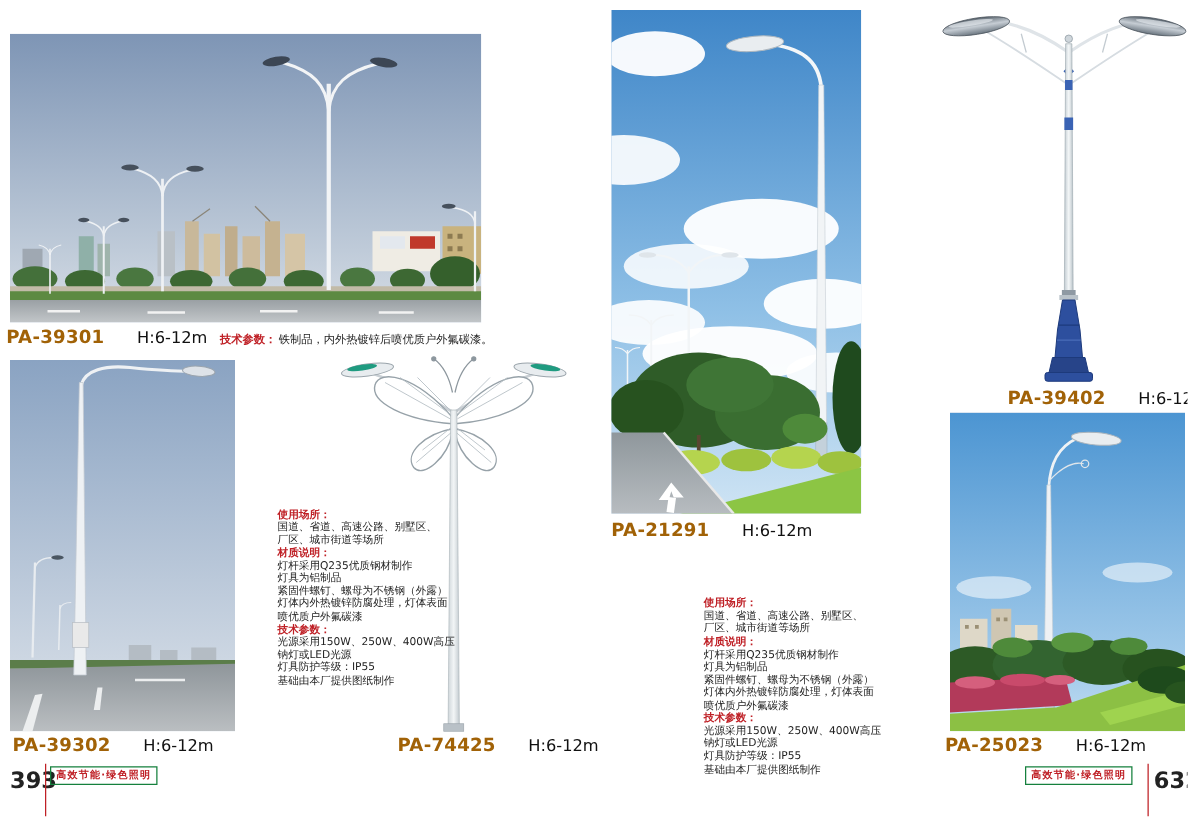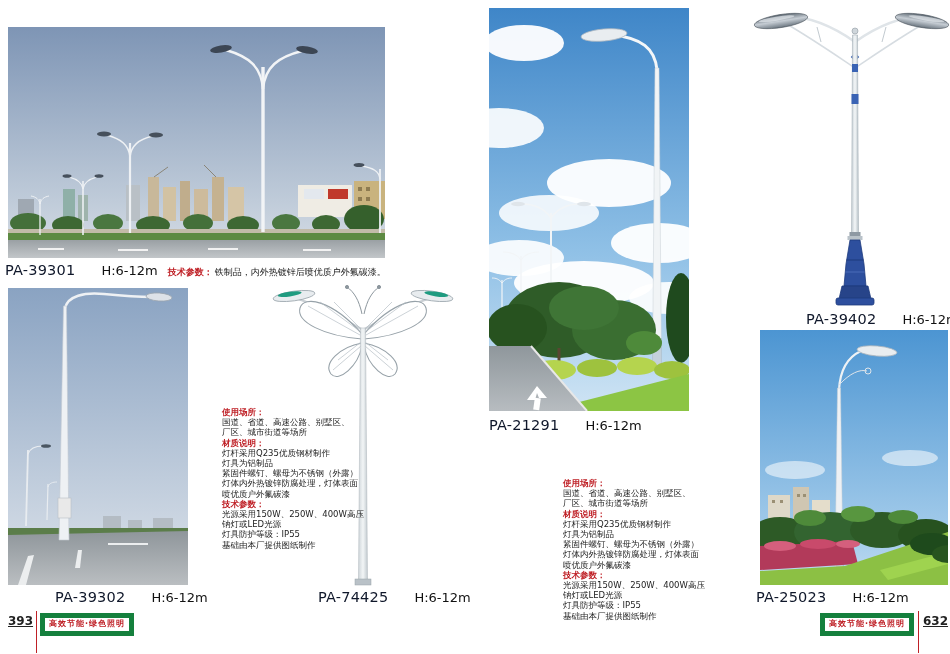--- a/index.html
+++ b/index.html
@@ -4,28 +4,28 @@
 <style>
   html,body{margin:0;padding:0;}
   body{
     width:950px;height:654px;position:relative;background:#ffffff;overflow:hidden;
     font-family:"DejaVu Sans","Liberation Sans",sans-serif;
   }
   .abs{position:absolute;}
   .photo{position:absolute;overflow:hidden;background:#dfe6ee;}
   .photo svg{display:block;}
   .label-row{position:absolute;display:flex;align-items:baseline;white-space:nowrap;}
-  .code{color:#0f172a;font-weight:normal;font-size:14.5px;letter-spacing:.2px;}
+  .code{color:#a16207;font-weight:bold;font-size:14.5px;letter-spacing:.2px;}
   .hval{color:#111;font-size:13px;margin-left:5px;padding-left:21px;}
   .note-label{color:#bf2026;font-size:9px;font-weight:bold;margin-left:10px;}
   .note-text{color:#222;font-size:9px;margin-left:2px;}
   .spec{position:absolute;width:170px;font-size:8.5px;line-height:10.2px;color:#222;margin-top:29px;}
   .spec .t{color:#bf2026;font-weight:bold;}
-  .pageno{position:absolute;font-size:12px;font-weight:bold;color:#222;text-decoration:underline;}
-  .slogan{position:absolute;border:5px solid #15803d;color:#bf2026;font-size:8px;
+  .pageno{position:absolute;font-size:18px;font-weight:bold;color:#222;}
+  .slogan{position:absolute;border:1px solid #15803d;color:#bf2026;font-size:8px;
           font-weight:bold;padding:1px 4px 2px 4px;letter-spacing:1px;line-height:10px;}
   .vline{position:absolute;width:1px;background:#bf2026;}
 </style>
 </head>
 <body>
 
 <div class="photo" style="left:8px;top:27px;width:377px;height:231px;">
   <svg width="377" height="231" viewBox="0 0 377 231">
     <defs>
       <linearGradient id="skyA" x1="0" y1="0" x2="0" y2="1">
@@ -229,21 +229,21 @@
   <div>紧固件螺钉、螺母为不锈钢（外露）</div>
   <div>灯体内外热镀锌防腐处理，灯体表面</div>
   <div>喷优质户外氟碳漆</div>
   <div class="t">技术参数：</div>
   <div>光源采用150W、250W、400W高压</div>
   <div>钠灯或LED光源</div>
   <div>灯具防护等级：IP55</div>
   <div>基础由本厂提供图纸制作</div>
 </div>
 
-<div class="label-row" style="left:10px;top:589px;margin-left:45px;">
+<div class="label-row" style="left:10px;top:589px;">
   <span class="code">PA-39302</span>
   <span class="hval">H:6-12m</span>
 </div>
 
 <div class="label-row" style="left:318px;top:589px;">
   <span class="code">PA-74425</span>
   <span class="hval">H:6-12m</span>
 </div>
 
 <div class="pageno" style="left:8px;top:614px;">393</div>

